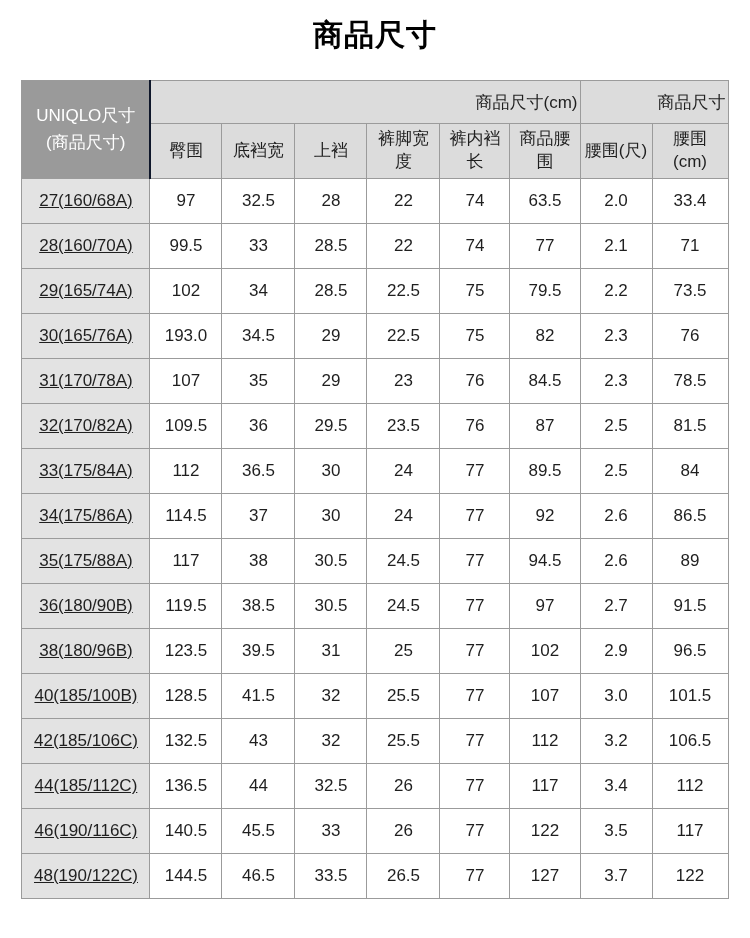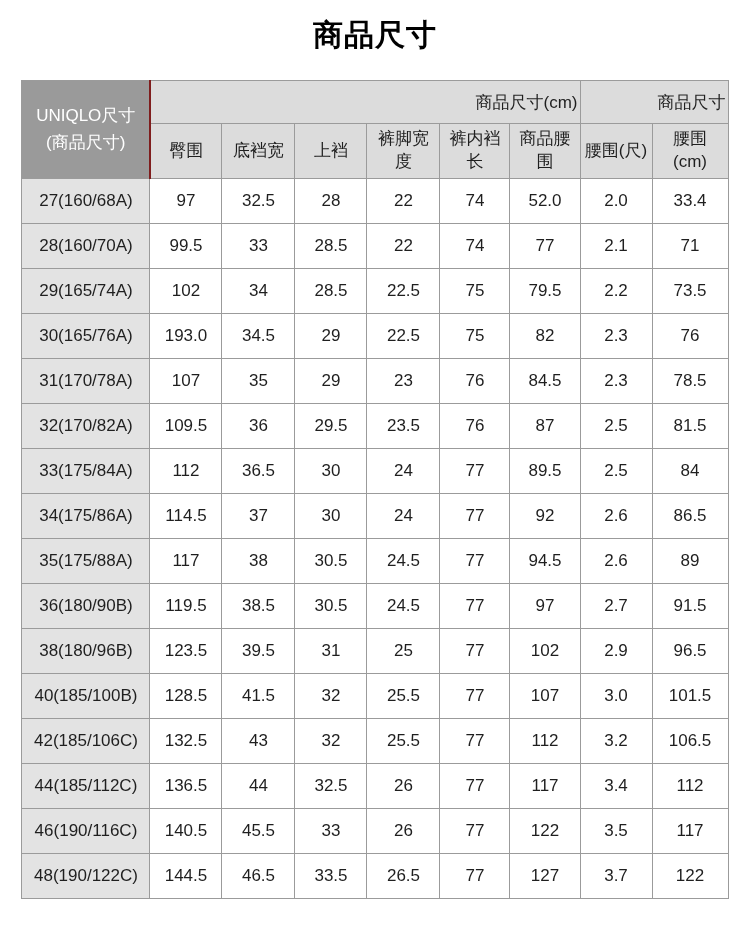--- a/index.html
+++ b/index.html
@@ -35,38 +35,39 @@
     font-size: 17px;
     font-weight: 400;
     padding: 0 2px;
     box-sizing: border-box;
   }
   .size-table th.corner {
     background: #9a9a9a;
     color: #ffffff;
     white-space: pre-line;
     line-height: 1.55;
-    border-right: 2px solid #7f1d1d;
+    border-right: 2px solid #0f172a;
     font-size: 17px;
   }
   .size-table tr.group-row th.group {
     background: #dcdcdc;
     height: 43px;
     text-align: right;
   }
   .size-table tr.sub-row th {
     background: #dcdcdc;
     height: 55px;
     white-space: pre-line;
     line-height: 1.35;
   }
   .size-table tbody th.row-label {
     background: #e3e3e3;
     height: 45px;
     font-weight: 400;
+    text-decoration: underline;
   }
   .size-table tbody td.value-cell {
     background: #ffffff;
     height: 45px;
   }
 </style>
 </head>
 <body>
 
 <div class="page">
@@ -107,21 +108,21 @@
         </tr>
     </thead>
     <tbody id="size-table-body">
         <tr>
           <th class="row-label">27(160/68A)</th>
           <td class="value-cell">97</td>
           <td class="value-cell">32.5</td>
           <td class="value-cell">28</td>
           <td class="value-cell">22</td>
           <td class="value-cell">74</td>
-          <td class="value-cell">52.0</td>
+          <td class="value-cell">63.5</td>
           <td class="value-cell">2.0</td>
           <td class="value-cell">33.4</td>
         </tr>
         <tr>
           <th class="row-label">28(160/70A)</th>
           <td class="value-cell">99.5</td>
           <td class="value-cell">33</td>
           <td class="value-cell">28.5</td>
           <td class="value-cell">22</td>
           <td class="value-cell">74</td>

